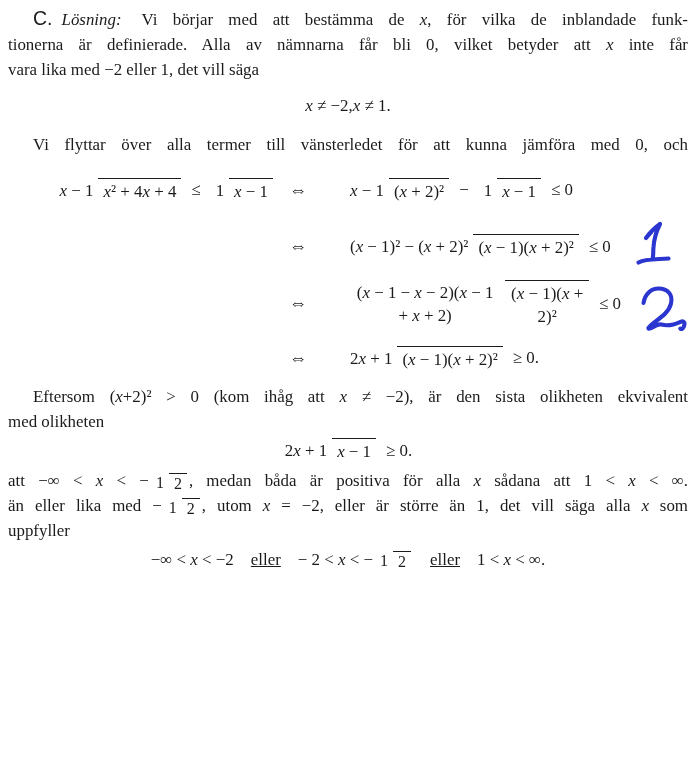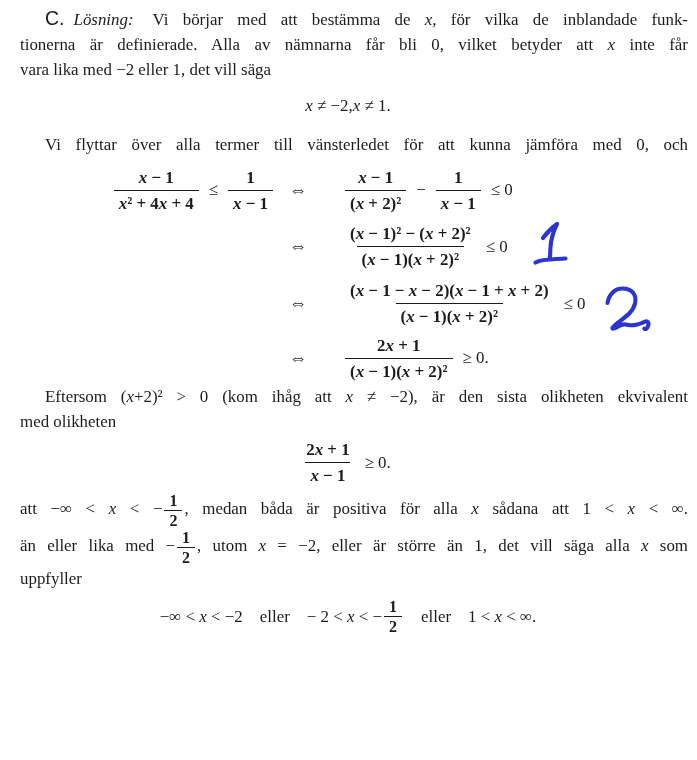--- a/index.html
+++ b/index.html
@@ -5,42 +5,42 @@
   * { box-sizing: border-box; }
   html,body { margin:0; padding:0; }
   body {
     width:697px; height:760px; overflow:hidden;
     background:var(--bg,#ffffff); color:var(--fg,#1b1b1b);
     font-family:"Liberation Serif","DejaVu Serif",serif;
     font-size:16.9px;
   }
   .page { padding:6px 9px 0 8px; }
   p { margin:0; }
-  .line { line-height:25px; min-height:25px;margin-left:12px; }
+  .line { line-height:25px; min-height:25px; }
   .just { text-align:justify; text-align-last:justify; }
   .ind { text-indent:25px; }
   .csec { font-family:"Liberation Sans","DejaVu Sans",sans-serif; font-size:19.5px; margin-right:9px; }
   .lead { font-style:italic; margin-right:5px; }
   i { font-style:italic; }
 
   .disp { display:flex; justify-content:center; align-items:center; }
   .d1 { margin:11px 0 13px; line-height:26px; }
   .d3 { margin:4px 0 5px; }
   .d4 { margin-top:7px; }
-  .ortext { margin:0 17px; }
+  .ortext { margin:0 17px;text-decoration:underline; }
 
   .eqblock { margin-top:5px; }
   .eqrow { display:flex; align-items:center; }
   .r1 { min-height:56px; } .r2 { min-height:57px; } .r3 { min-height:57px; } .r4 { min-height:52px; }
   .eqlhs { width:268px; display:flex; justify-content:flex-end; align-items:center; }
   .eqarrow { width:44px; text-align:center; font-size:18.5px; }
   .eqrhs { flex:1; display:flex; align-items:center; padding-left:22px; }
 
-  .frac { display:inline-flex; flex-direction:column; align-items:center; vertical-align:middle;
-          margin:0 3px; line-height:23px; text-align:center;font-weight:bold; }
+  .frac { display:inline-flex; flex-direction:row; align-items:flex-end; vertical-align:middle;
+          margin:0 3px; line-height:23px; text-align:center; }
   .frac .num { padding:0 5px 1px; }
   .frac .den { border-top:1.4px solid var(--fg,#1b1b1b); padding:1px 5px 0; }
   .ifrac { line-height:17px; font-size:16px; margin:0 2px; }
   .rel { margin:0 7px; white-space:nowrap; }
 
   .ink { overflow:visible; }
   .ink path { fill:none; stroke:var(--ink,#2b35cf); stroke-width:4.1;
               stroke-linecap:round; stroke-linejoin:round; }
   .ink1 { margin-left:16px; position:relative; top:-4px; }
   .ink2 { margin-left:10px; position:relative; top:5px; }

